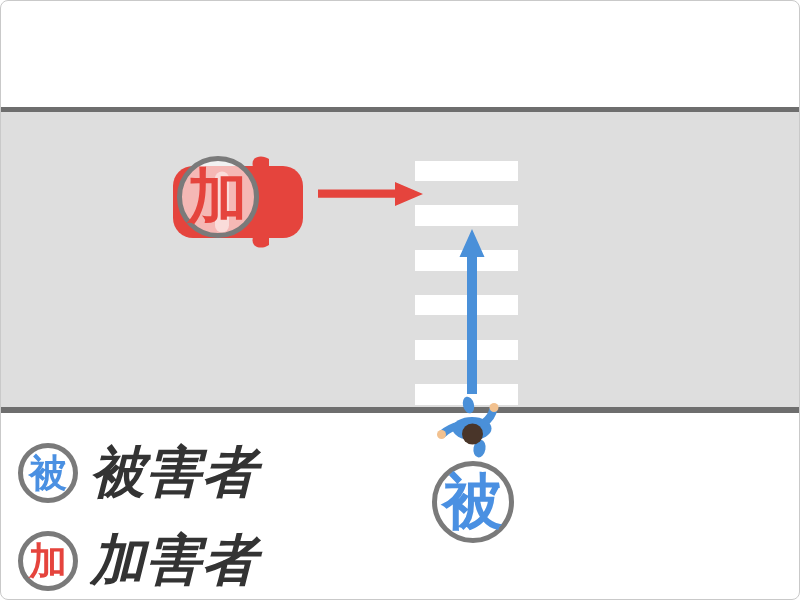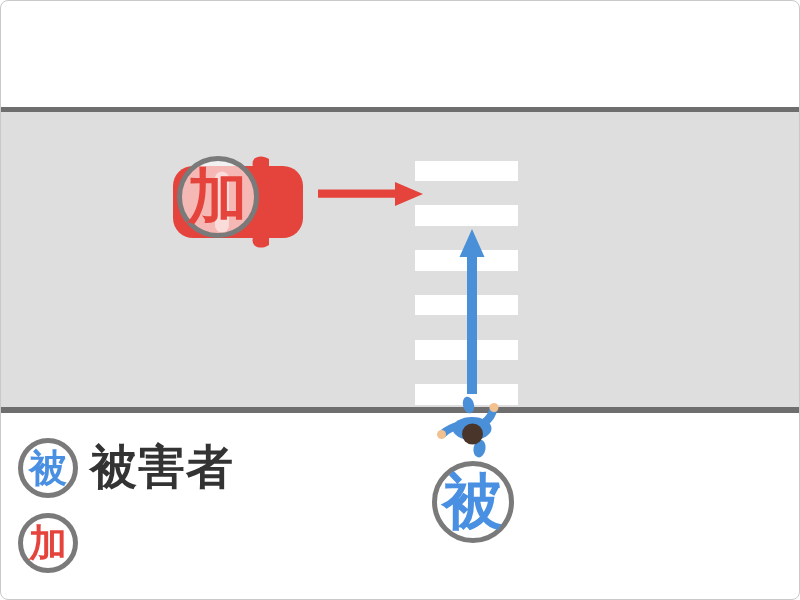--- a/index.html
+++ b/index.html
@@ -43,21 +43,21 @@
   
   .legend{position:absolute;left:17px;top:435px;display:flex;flex-direction:column;gap:14px;}
   .legend-row{display:flex;align-items:center;gap:12px;}
   .legend-circle{
     width:50px;height:50px;border:5px solid var(--gray,#7a7a7a);border-radius:50%;
     box-sizing:content-box;display:flex;align-items:center;justify-content:center;
     font-weight:bold;font-size:38px;line-height:1;background:#ffffff;
   }
   .legend-circle.blue{color:var(--blue-text,#4a90e2);}
   .legend-circle.red{color:var(--red,#e5443d);}
-  .legend-label{font-size:47px;font-weight:bold;color:var(--legend-text,#333333);letter-spacing:1px;}
+  .legend-label{font-size:55px;font-weight:bold;color:var(--legend-text,#333333);letter-spacing:1px;font-style:italic;}
 </style>
 </head>
 <body>
 
 <div class="canvas">
 
   <div class="road"></div>
 
   <div class="stripe"></div>
   <div class="stripe"></div>
@@ -103,16 +103,17 @@
     <div class="legend-row">
       <span class="legend-circle blue">
         <span>被</span>
       </span>
       <span class="legend-label">被害者</span>
     </div>
     <div class="legend-row">
       <span class="legend-circle red">
         <span>加</span>
       </span>
+      <span class="legend-label">加害者</span>
     </div>
   </div>
 
 </div>
 
 </body></html>

